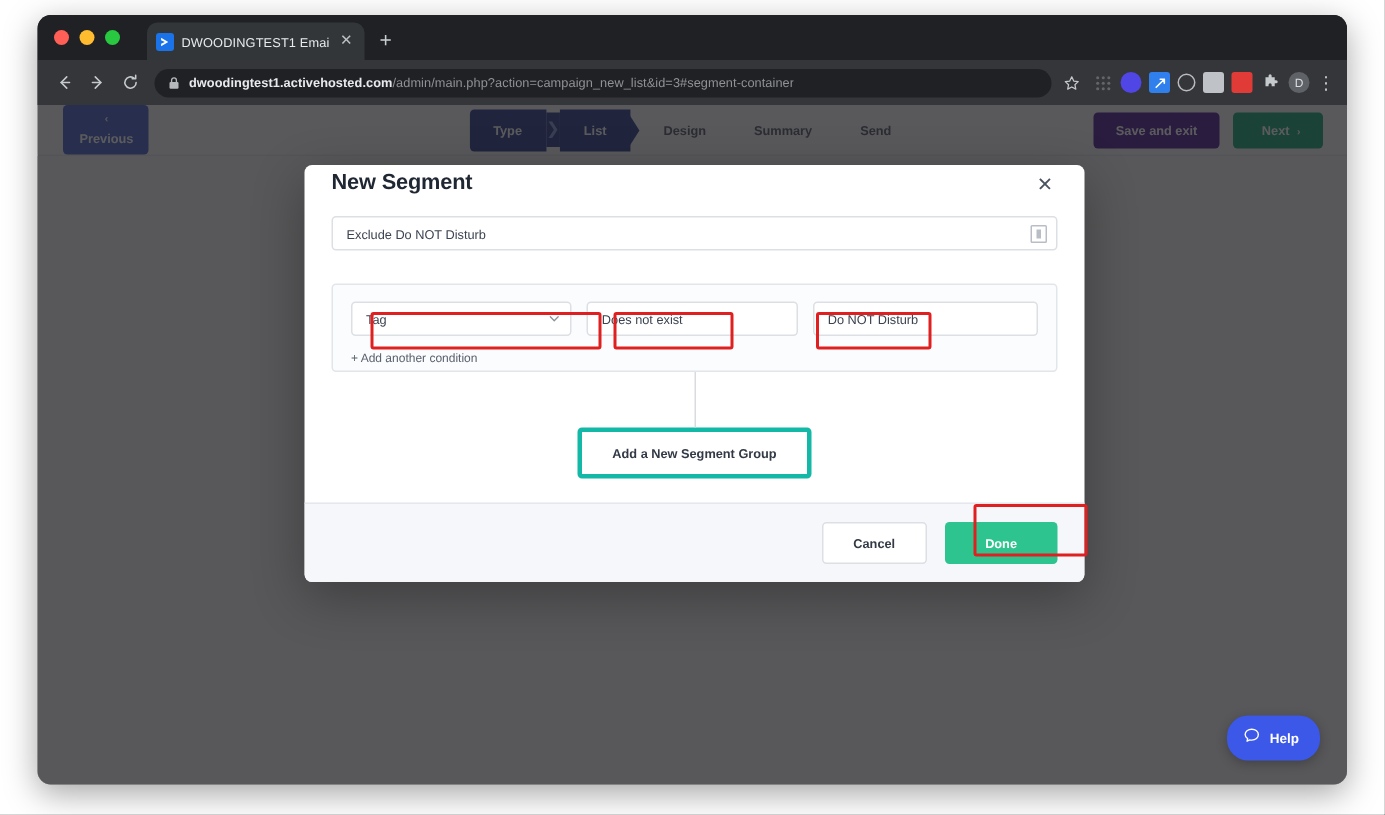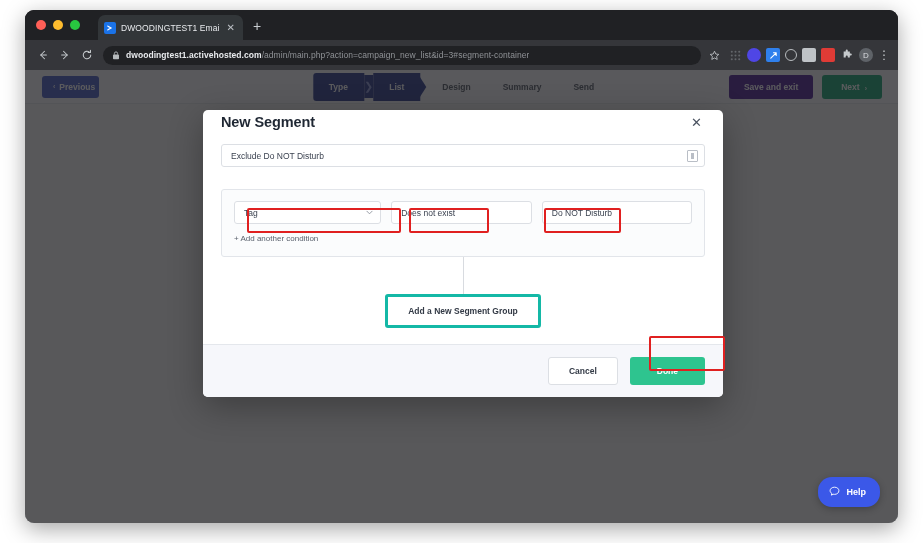--- a/index.html
+++ b/index.html
@@ -139,23 +139,23 @@
     background: #f7f8fa;
     display: flex; align-items: center;
     border-bottom: 1px solid #e3e5e9;
   }
   .prev-btn {
     margin-left: 17px;
     background: #4a5ec4;
     color: #fff;
     font-size: 8.5px;
     font-weight: bold;
-    padding: 6px 4px 6px 11px;
-    border-radius: 3px;
-    display: flex; align-items: center; gap: 4px;
+    padding: 6px 10px 6px 11px;
+    border-radius: 3px;
+    display: flex; align-items: center; gap: 4px; flex-direction: column;
   }
   .prev-btn .caret { font-size: 7px; opacity: .9; }
 
   .steps {
     position: absolute; left: 50%; top: 50%;
     transform: translate(-50%, -50%);
     display: flex; align-items: center;
   }
   .step {
     font-size: 8.5px;
@@ -248,21 +248,21 @@
     border: 1px solid #b9bec6;
     border-radius: 1px;
     display: flex; align-items: center; justify-content: center;
   }
   .fld-icon .bar { width: 3px; height: 6px; background: #b9bec6; }
 
   .condition-group {
     border: 1px solid #e2e5ea;
     border-radius: 3px;
     background: #fbfcfd;
-    padding: 11px 12px 13px 12px;
+    padding: 11px 12px 4px 12px;
   }
   .condition-row {
     display: flex; align-items: center; gap: 10px;
   }
   .ctrl {
     height: 23px;
     border: 1px solid #dcdfe4;
     border-radius: 3px;
     background: #ffffff;
     display: flex; align-items: center;

